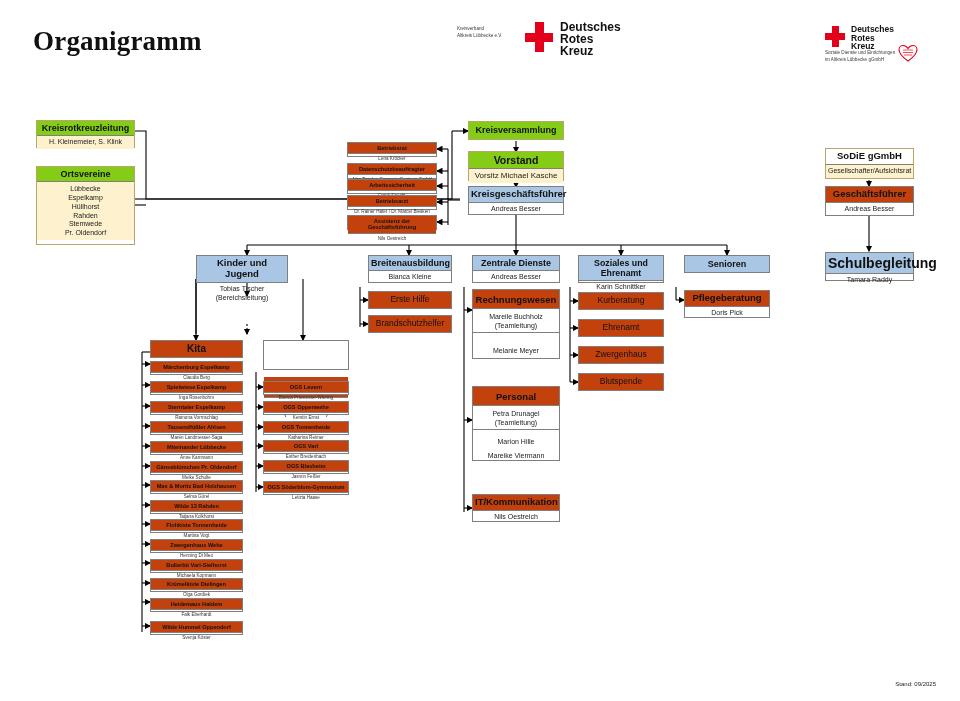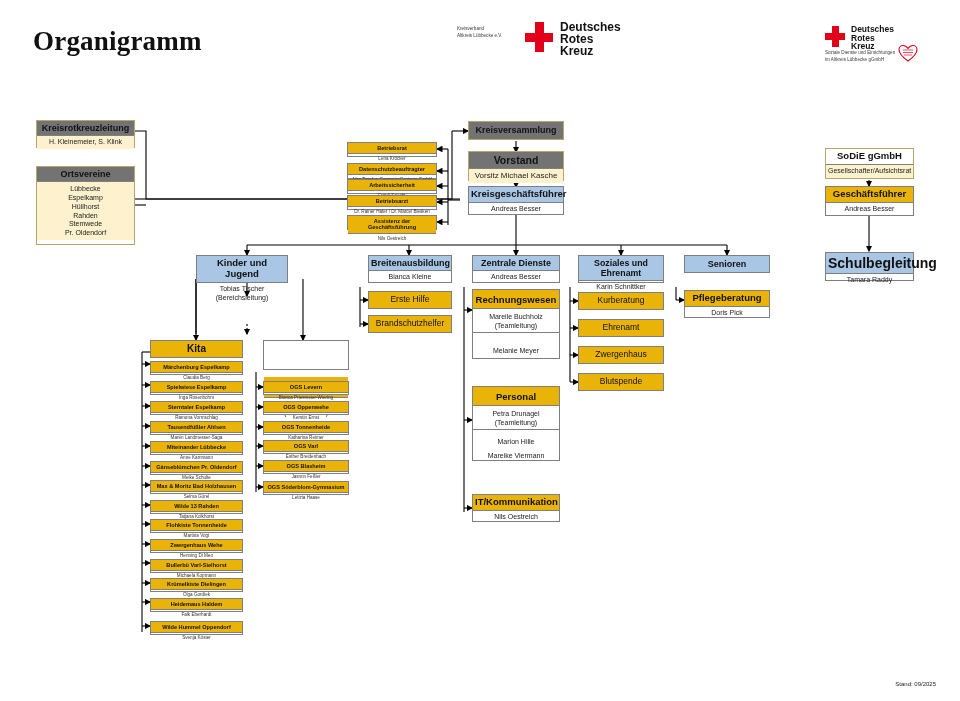--- a/index.html
+++ b/index.html
@@ -20,26 +20,26 @@
     text-align:center;font-weight:bold;box-sizing:border-box;
     border-bottom:1px solid #7f7f7f;padding:2px 2px;line-height:1.15;
   }
   .box .bd{
     text-align:center;box-sizing:border-box;padding:2px 2px;line-height:1.25;
   }
   .box .bd2{
     text-align:center;box-sizing:border-box;padding:2px 2px;line-height:1.25;
     border-top:1px solid #7f7f7f;
   }
-  .yellow .hd{background:#737373;}
+  .yellow .hd{background:#84cc16;}
   .yellow .bd{background:#fdf2cd;}
   .yellow{border-color:#b9a66b;}
   .blue .hd{background:#a9c6e4;}
   .blue{border-color:#7f7f7f;}
-  .plain .hd{background:#eab308;}
+  .plain .hd{background:#c2410c;}
 
   
   .t-lg .hd{font-size:10.5px;}
   .t-lg .bd,.t-lg .bd2{font-size:8px;color:#222;}
   .t-md .hd{font-size:9px;}
   .t-md .bd,.t-md .bd2{font-size:7px;color:#222;}
   .t-xs .hd{font-size:5.6px;}
   .t-xs .bd,.t-xs .bd2{font-size:4.6px;color:#333;}
   .t-node .hd{font-size:8.5px;font-weight:normal;border-bottom:none;}
 

